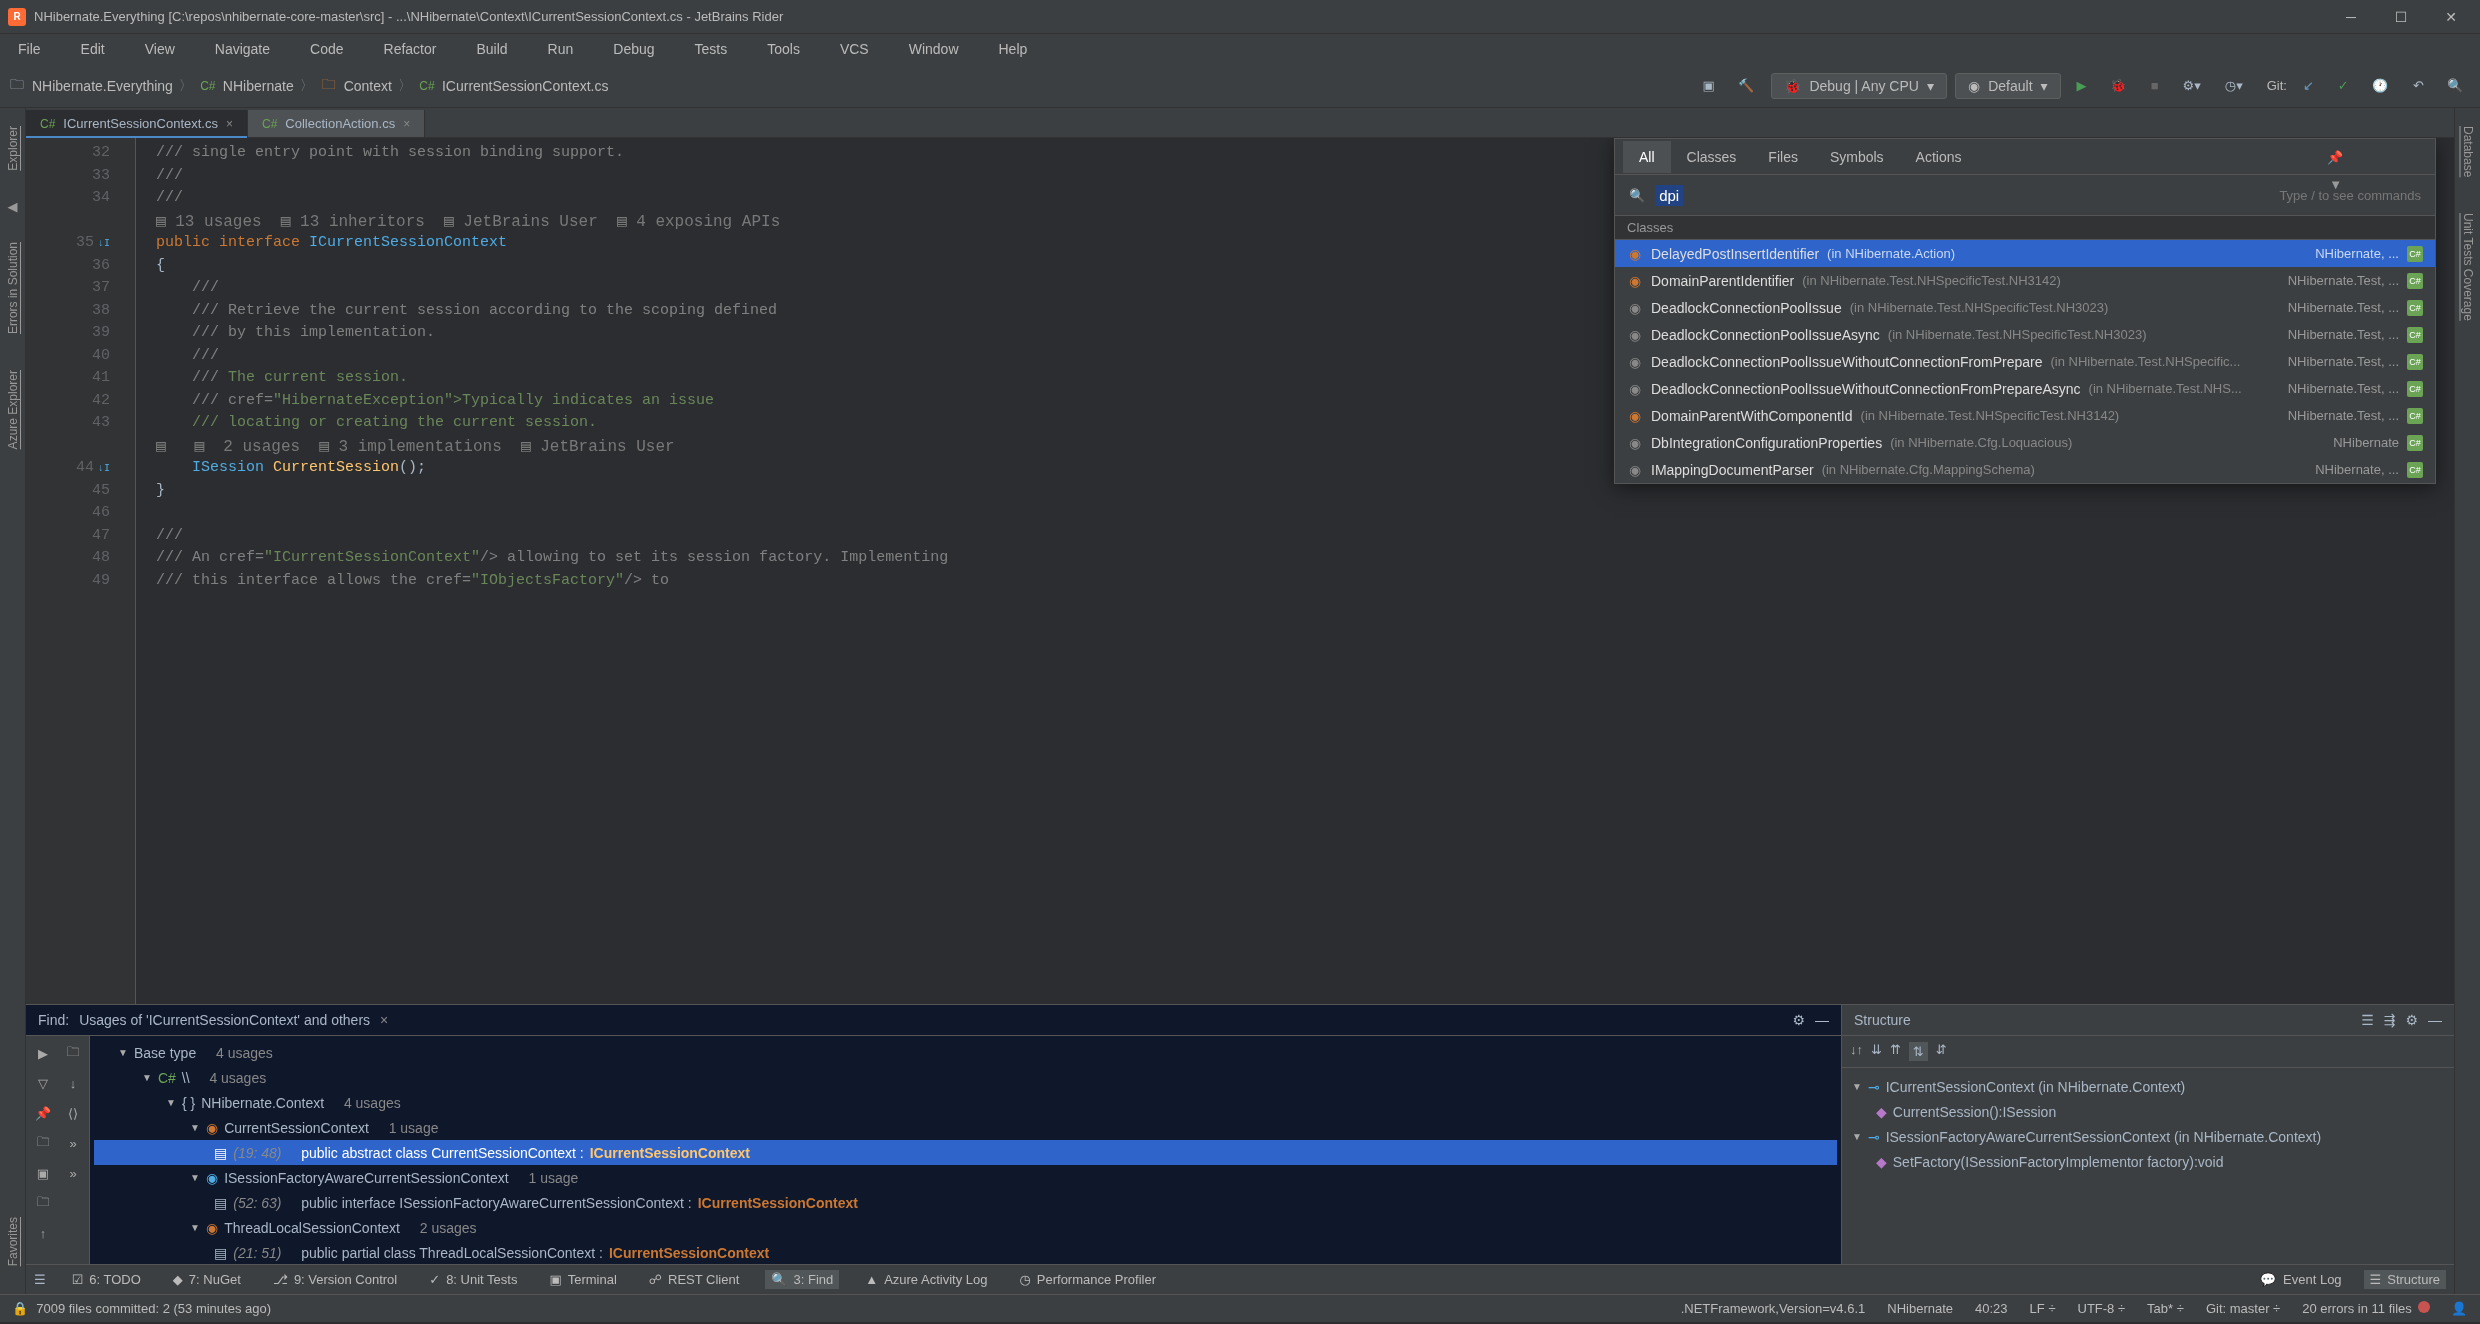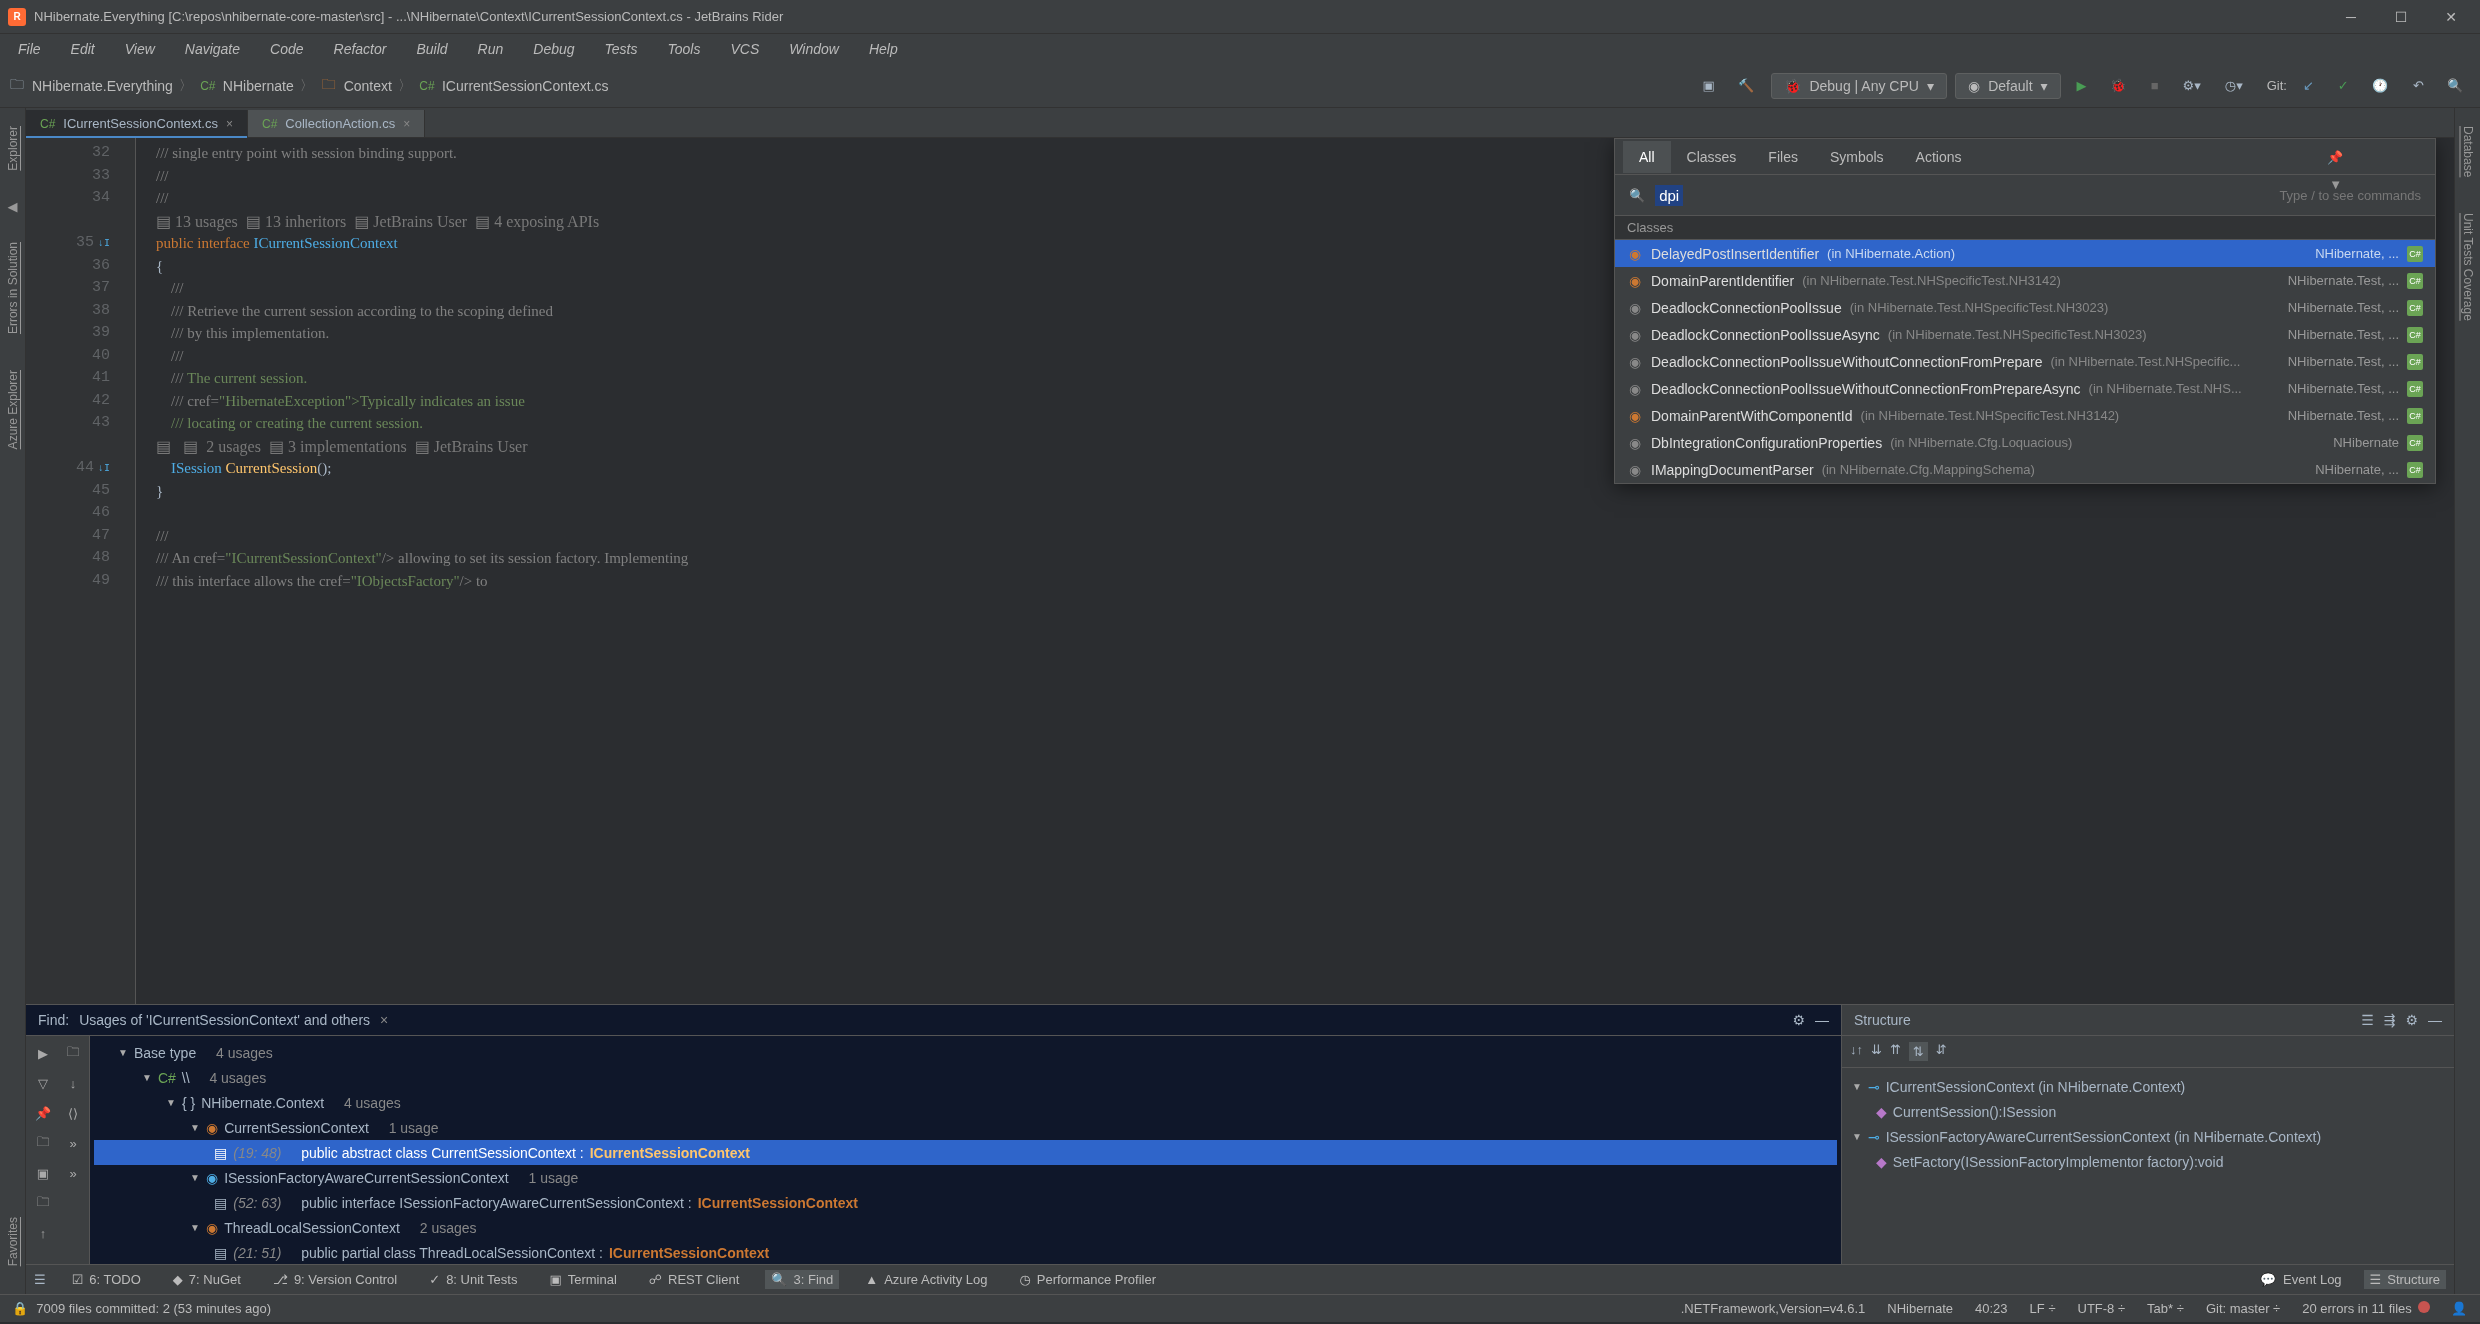--- a/index.html
+++ b/index.html
@@ -39,22 +39,21 @@
     .window-controls { display: flex; gap: 24px; margin-right: 8px; }
     .window-btn { width: 26px; height: 26px; display: flex; align-items: center; justify-content: center; color: #bbb; font-size: 14px; }
     
     
     .menubar {
       height: 30px;
       background: #3c3f41;
       display: flex;
       align-items: center;
       padding: 0 8px;
-      gap: 10px;
-      font-style: italic;
+      gap: 20px;
     }
     .menu-item { padding: 4px 10px; color: #bbbbbb; font-size: 14px; cursor: pointer; }
     
     
     .toolbar {
       height: 44px;
       background: #3c3f41;
       display: flex;
       align-items: center;
       padding: 0 8px;
@@ -171,21 +170,21 @@
     .gutter-icon { font-size: 10px; }
     .fold-col {
       width: 20px;
       background: #313335;
       border-right: 1px solid #555;
     }
     .code {
       flex: 1;
       padding: 4px 0 4px 20px;
     }
-    .code-line { height: 22.5px; white-space: pre; font-family: Liberation Serif, serif; }
+    .code-line { height: 22.5px; white-space: pre; }
     .c-comment { color: #808080; }
     .c-keyword { color: #cc7832; }
     .c-type { color: #4eade5; }
     .c-string { color: #6a8759; }
     .c-lens { color: #787878; font-size: 16px; }
     
     
     .search-popup {
       position: absolute;
       top: 0;

